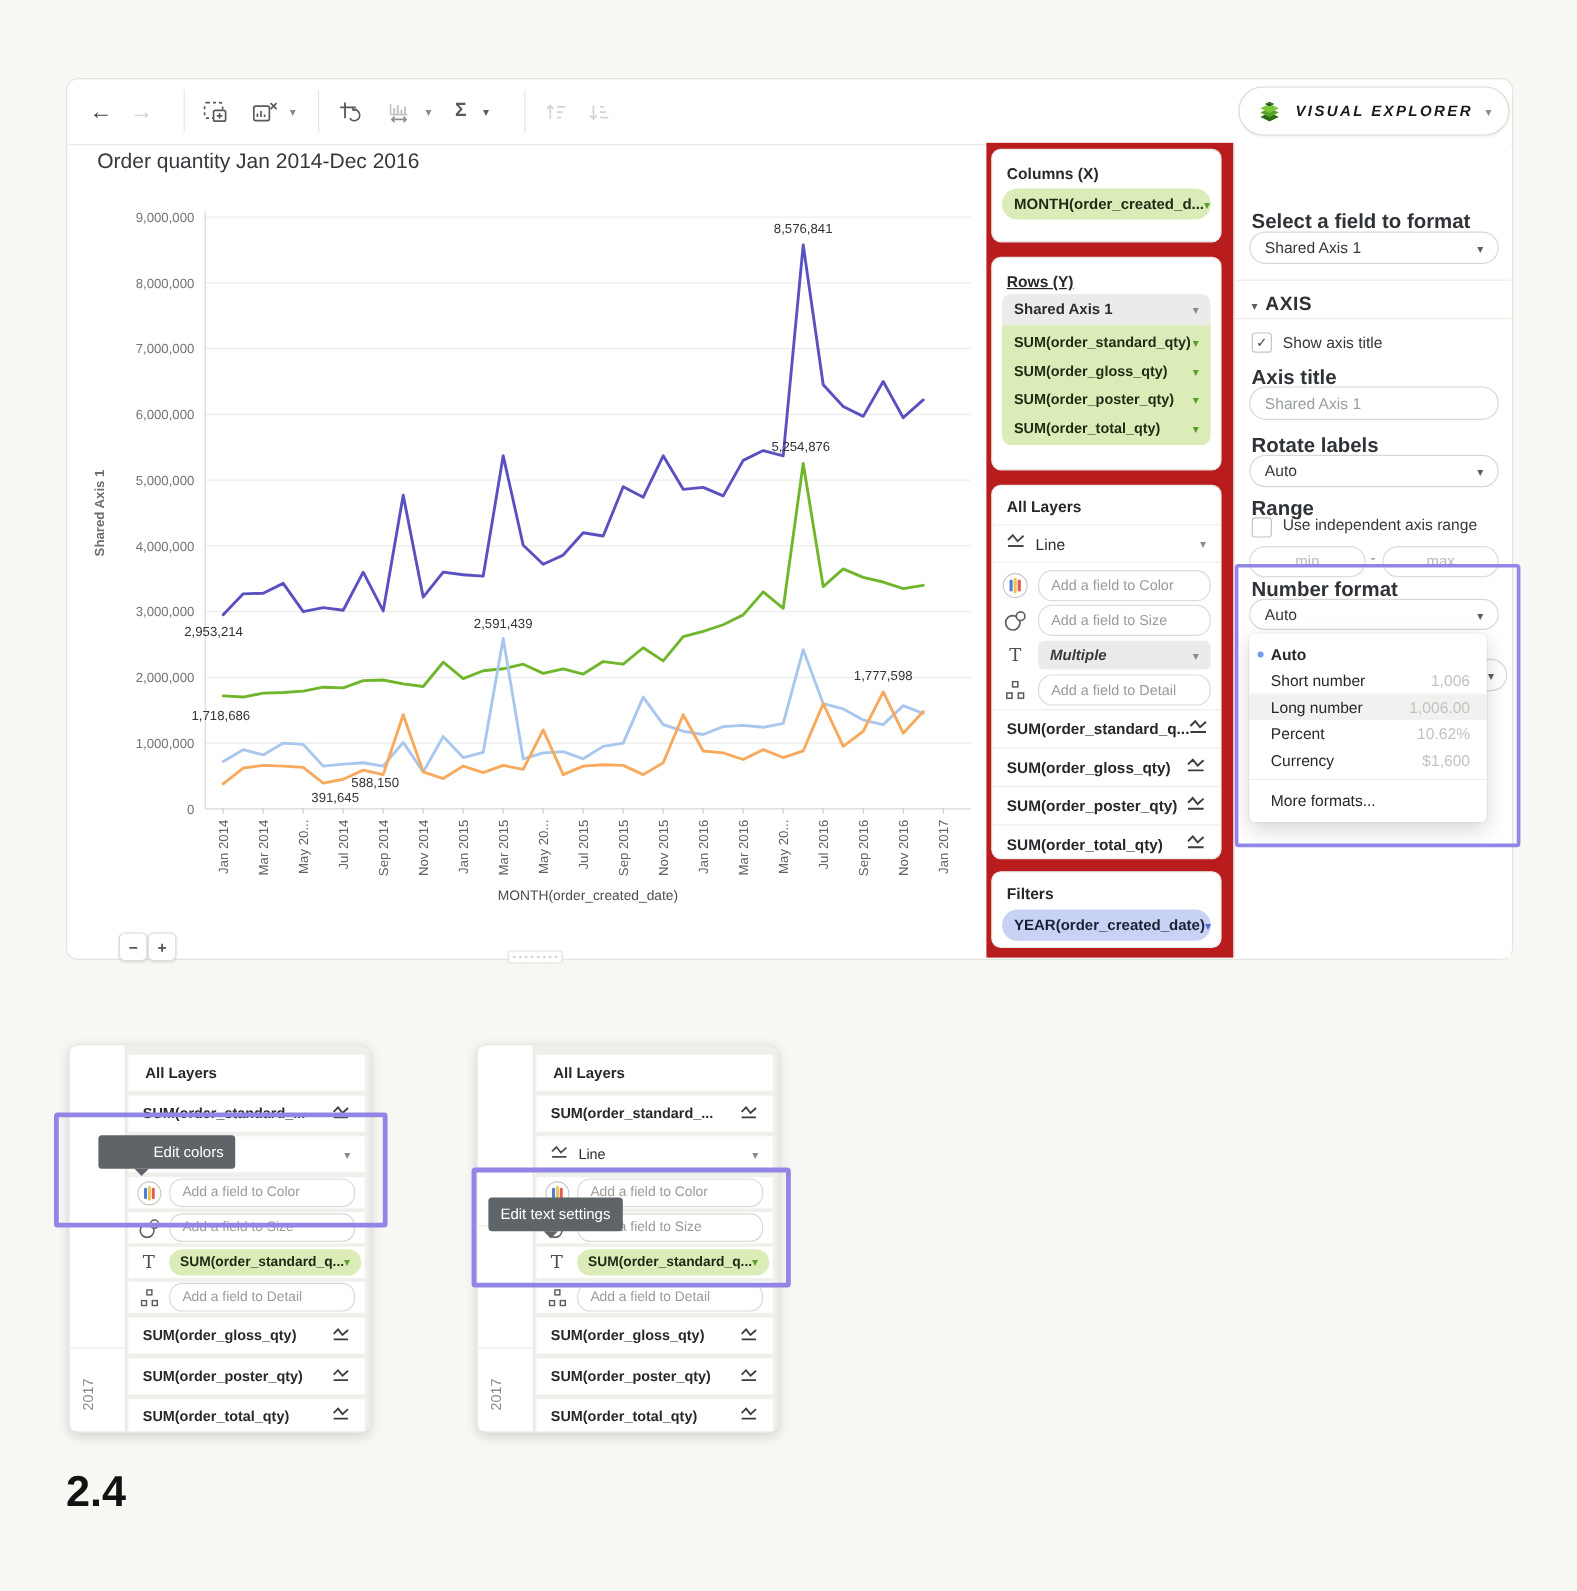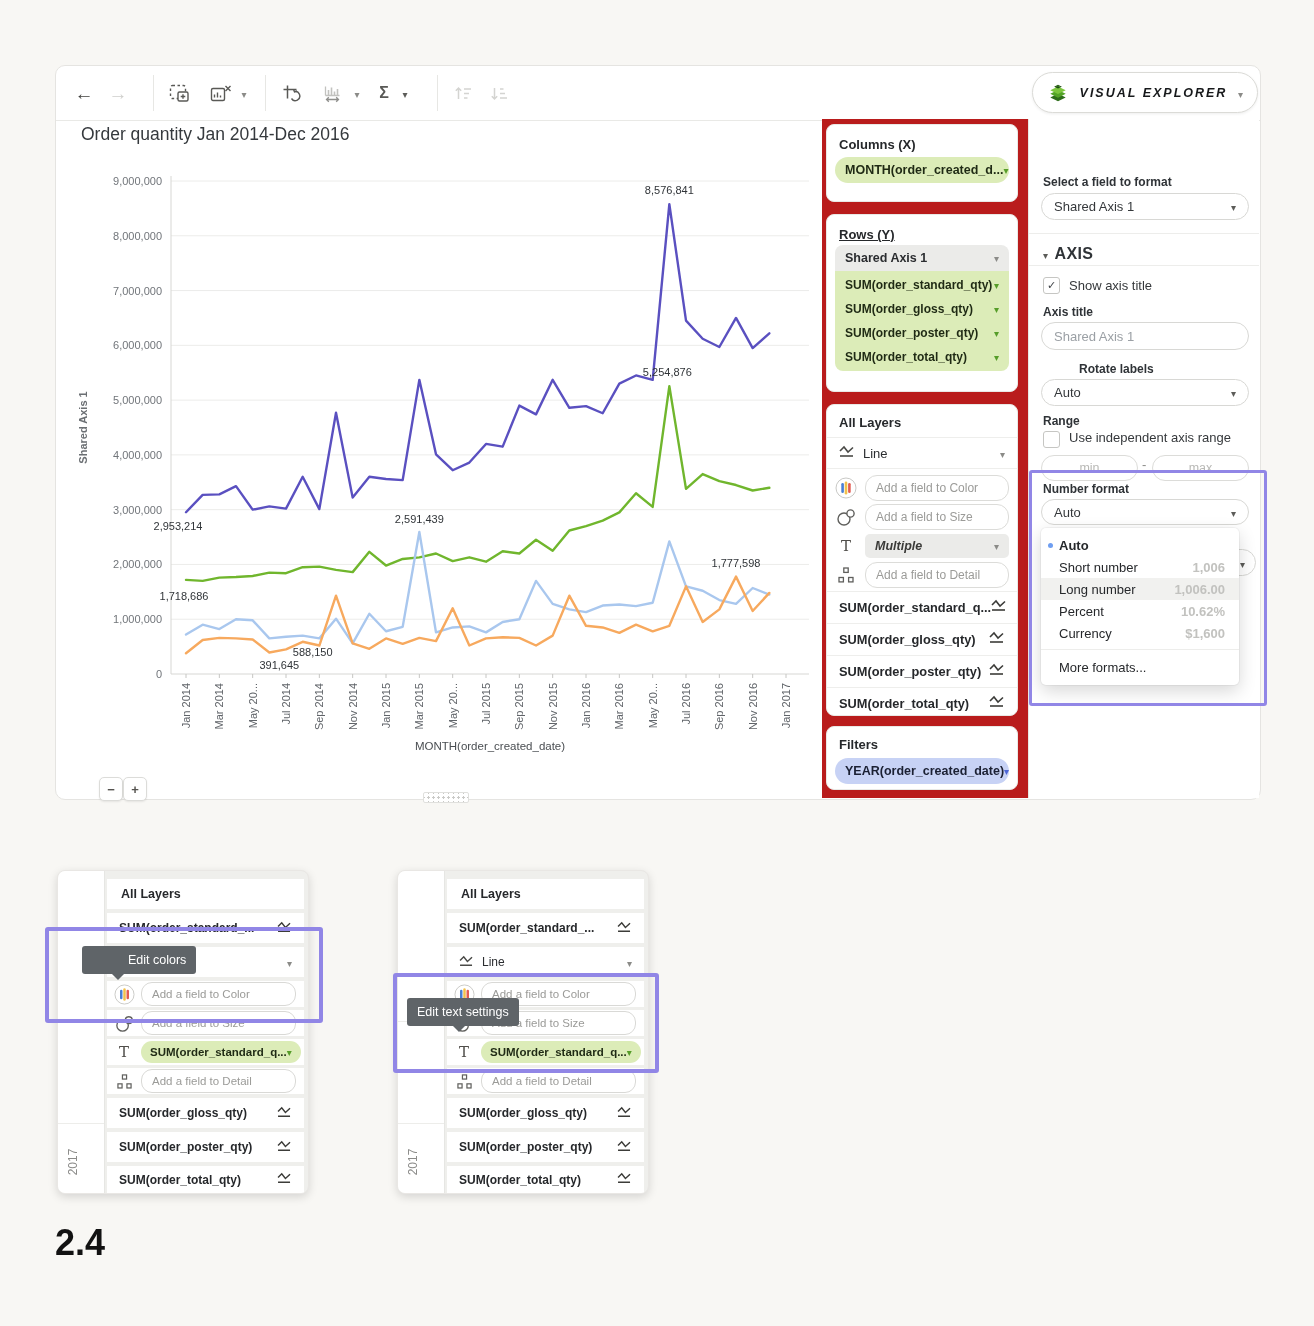--- a/index.html
+++ b/index.html
@@ -56,36 +56,36 @@
   .gray-pill{flex:1;height:24px;border-radius:5px;background:#ebebe9;margin-left:8px;display:flex;align-items:center;
     justify-content:space-between;padding:0 10px;font-size:12.5px;font-weight:bold;font-style:italic;color:#3a3a38;cursor:pointer;}
   .layer-item{position:absolute;left:0;width:100%;height:31px;display:flex;align-items:center;justify-content:space-between;
     padding:0 12px;box-sizing:border-box;font-size:12.8px;font-weight:bold;color:#26282b;border-top:1px solid #eeeeec;cursor:pointer;}
   .ticon:after{content:"T";font-family:"DejaVu Serif","Liberation Serif",serif;font-size:15px;color:#504e4a;}
   
   #format-col{left:1028px;top:119px;width:231px;height:679px;background:#fff;border-left:1px solid #e7e7e4;box-sizing:border-box;}
   .tab{position:absolute;top:10px;font-size:13.5px;cursor:pointer;}
   #tab-underline{position:absolute;left:124px;top:37px;width:62px;height:3px;background:#6cbe30;border-radius:2px;}
   #tabs-row{position:absolute;left:0;top:0;width:100%;height:40px;border-bottom:1px solid #eaeae8;}
-  .flabel{position:absolute;font-size:12px;font-weight:bold;color:#2f3337;}
+  .flabel{position:absolute;font-size:17px;font-weight:bold;color:#2f3337;}
   .fselect{position:absolute;height:27px;border:1px solid #d8d8d5;border-radius:14px;background:#fff;display:flex;
     align-items:center;justify-content:space-between;padding:0 12px;box-sizing:border-box;font-size:13px;color:#35383b;cursor:pointer;}
   .hr{position:absolute;left:0;width:100%;height:1px;background:#ededeb;}
   .checkbox{position:absolute;width:17px;height:17px;border:1.5px solid #c6c6c3;border-radius:3px;background:#fff;
     box-sizing:border-box;display:flex;align-items:center;justify-content:center;cursor:pointer;}
   .checkbox.checked:after{content:"✓";font-size:11px;color:#3f4246;}
   .chk-label{position:absolute;font-size:13px;color:#35383b;}
   .mini-input{position:absolute;height:26px;border:1px solid #dcdcd9;border-radius:13px;background:#fff;display:flex;
     align-items:center;justify-content:center;font-size:12.5px;color:#b9b9b6;box-sizing:border-box;cursor:text;}
   
   #nf-menu{position:absolute;left:12px;top:409px;width:198px;background:#fff;border-radius:5px;
     box-shadow:0 6px 18px rgba(0,0,0,.16),0 0 0 1px rgba(0,0,0,.04);z-index:6;padding:6px 0;}
   .nf-item{height:22px;display:flex;align-items:center;justify-content:space-between;padding:0 14px 0 18px;
     font-size:13px;color:#26282b;cursor:pointer;position:relative;}
-  .nf-item .ex{color:#c2c2bf;font-weight:bold;}
+  .nf-item .ex{color:#c2c2bf;}
   .nf-item.sel{font-weight:bold;}
   .nf-item.sel:before{content:"";position:absolute;left:7px;top:9px;width:5px;height:5px;border-radius:50%;background:#6f9ef1;}
   .nf-item.hov{background:#f1f1ef;}
   .nf-footer{height:24px;display:flex;align-items:center;padding:0 18px;font-size:13px;color:#26282b;margin-top:5px;cursor:pointer;}
   .nf-div{height:1px;background:#ededeb;margin:5px 0 0 0;}
   #behind-select{position:absolute;left:122px;top:430px;width:105px;height:27px;border:1px solid #d8d8d5;border-radius:14px;
     background:#fff;z-index:4;display:flex;align-items:center;justify-content:flex-end;padding-right:10px;box-sizing:border-box;}
   .purple-box{position:absolute;border:3px solid #9186e6;border-radius:3px;z-index:7;pointer-events:none;}
   
   .frag{position:absolute;width:250px;height:322px;background:#efefec;border:1px solid #e9e7e4;border-radius:8px;
@@ -417,21 +417,21 @@
   <div class="hr" style="top:146px;"></div>
 
   <div class="checkbox checked" style="left:14px;top:158px;"></div>
   <div class="chk-label" style="left:40px;top:159px;">Show axis title</div>
 
   <div class="flabel" style="left:14px;top:186px;">Axis title</div>
   <div class="fselect" style="left:12px;top:203px;width:208px;height:28px;color:#9ba0a5;">
     <span>Shared Axis 1</span>
   </div>
 
-  <div class="flabel" style="left:14px;top:243px;margin-left:36px;">Rotate labels</div>
+  <div class="flabel" style="left:14px;top:243px;">Rotate labels</div>
   <div class="fselect" style="left:12px;top:260px;width:208px;">
     <span>Auto</span>
     <span class="caret caret-dark"></span>
   </div>
 
   <div class="flabel" style="left:14px;top:295px;">Range</div>
   <div class="checkbox" style="left:14px;top:312px;"></div>
   <div class="chk-label" style="left:40px;top:311px;">Use independent axis range</div>
   <div class="mini-input" style="left:12px;top:336px;width:97px;">min</div>
   <div class="chk-label" style="left:113px;top:338px;color:#8b8b88;">-</div>

